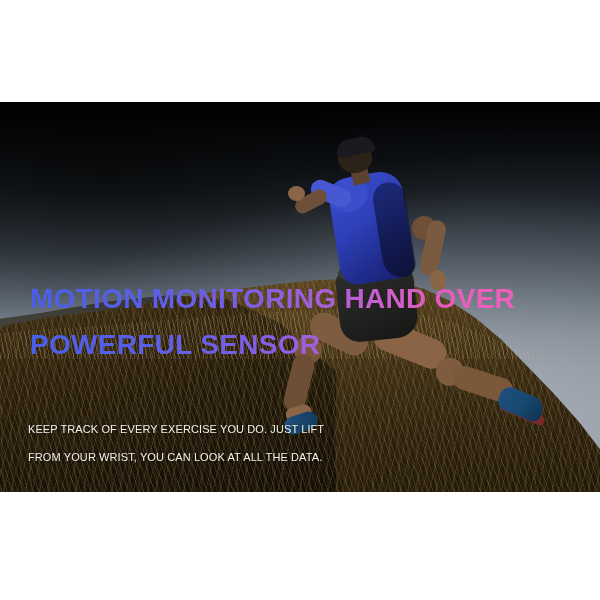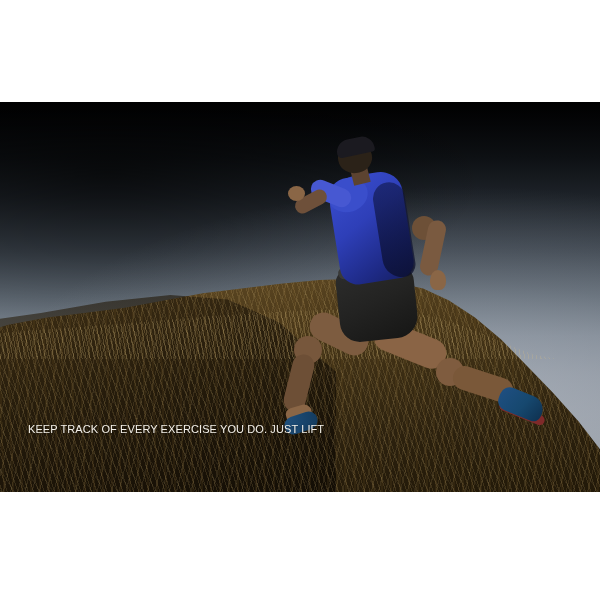--- a/index.html
+++ b/index.html
@@ -398,21 +398,24 @@
       <div class="r-arm-l-up"></div>
       <div class="r-forearm-l"></div>
       <div class="r-hand-l"></div>
 
       <div class="r-neck"></div>
       <div class="r-head"></div>
       <div class="r-cap"></div>
     </div>
 
     <div id="headline">
+      <span class="hl-line">MOTION MONITORING HAND OVER</span>
+      <span class="hl-line">POWERFUL SENSOR</span>
     </div>
 
     <div id="bodycopy">
       <span class="bc-line">KEEP TRACK OF EVERY EXERCISE YOU DO. JUST LIFT</span>
+      <span class="bc-line">FROM YOUR WRIST, YOU CAN LOOK AT ALL THE DATA.</span>
 
     </div>
 
   </div>
 </div>
 
 </body></html>

